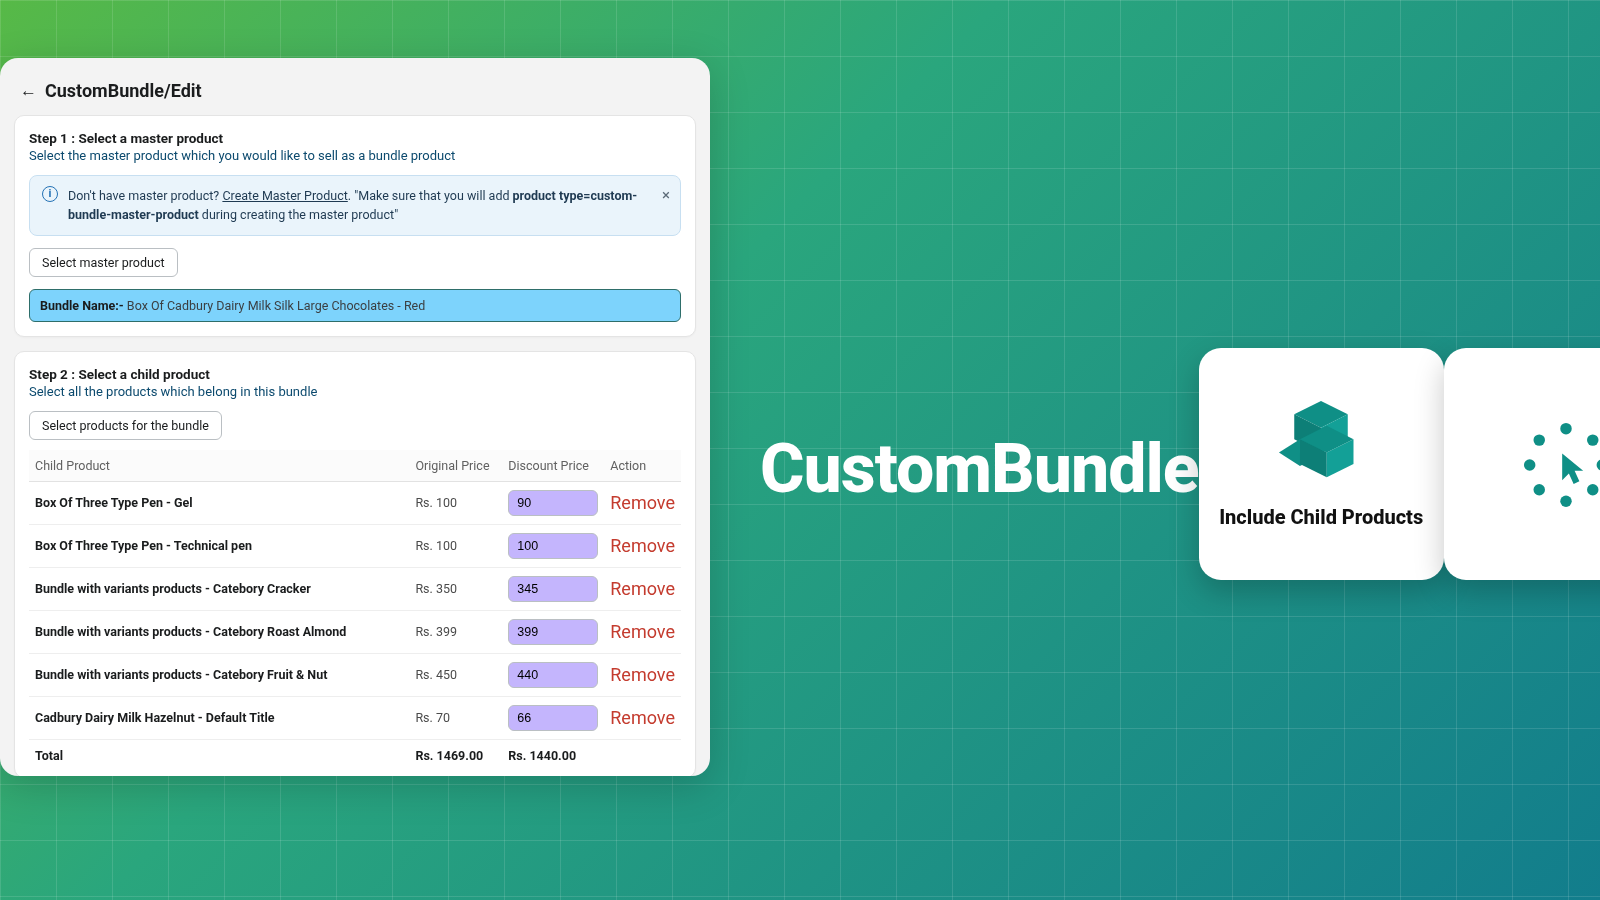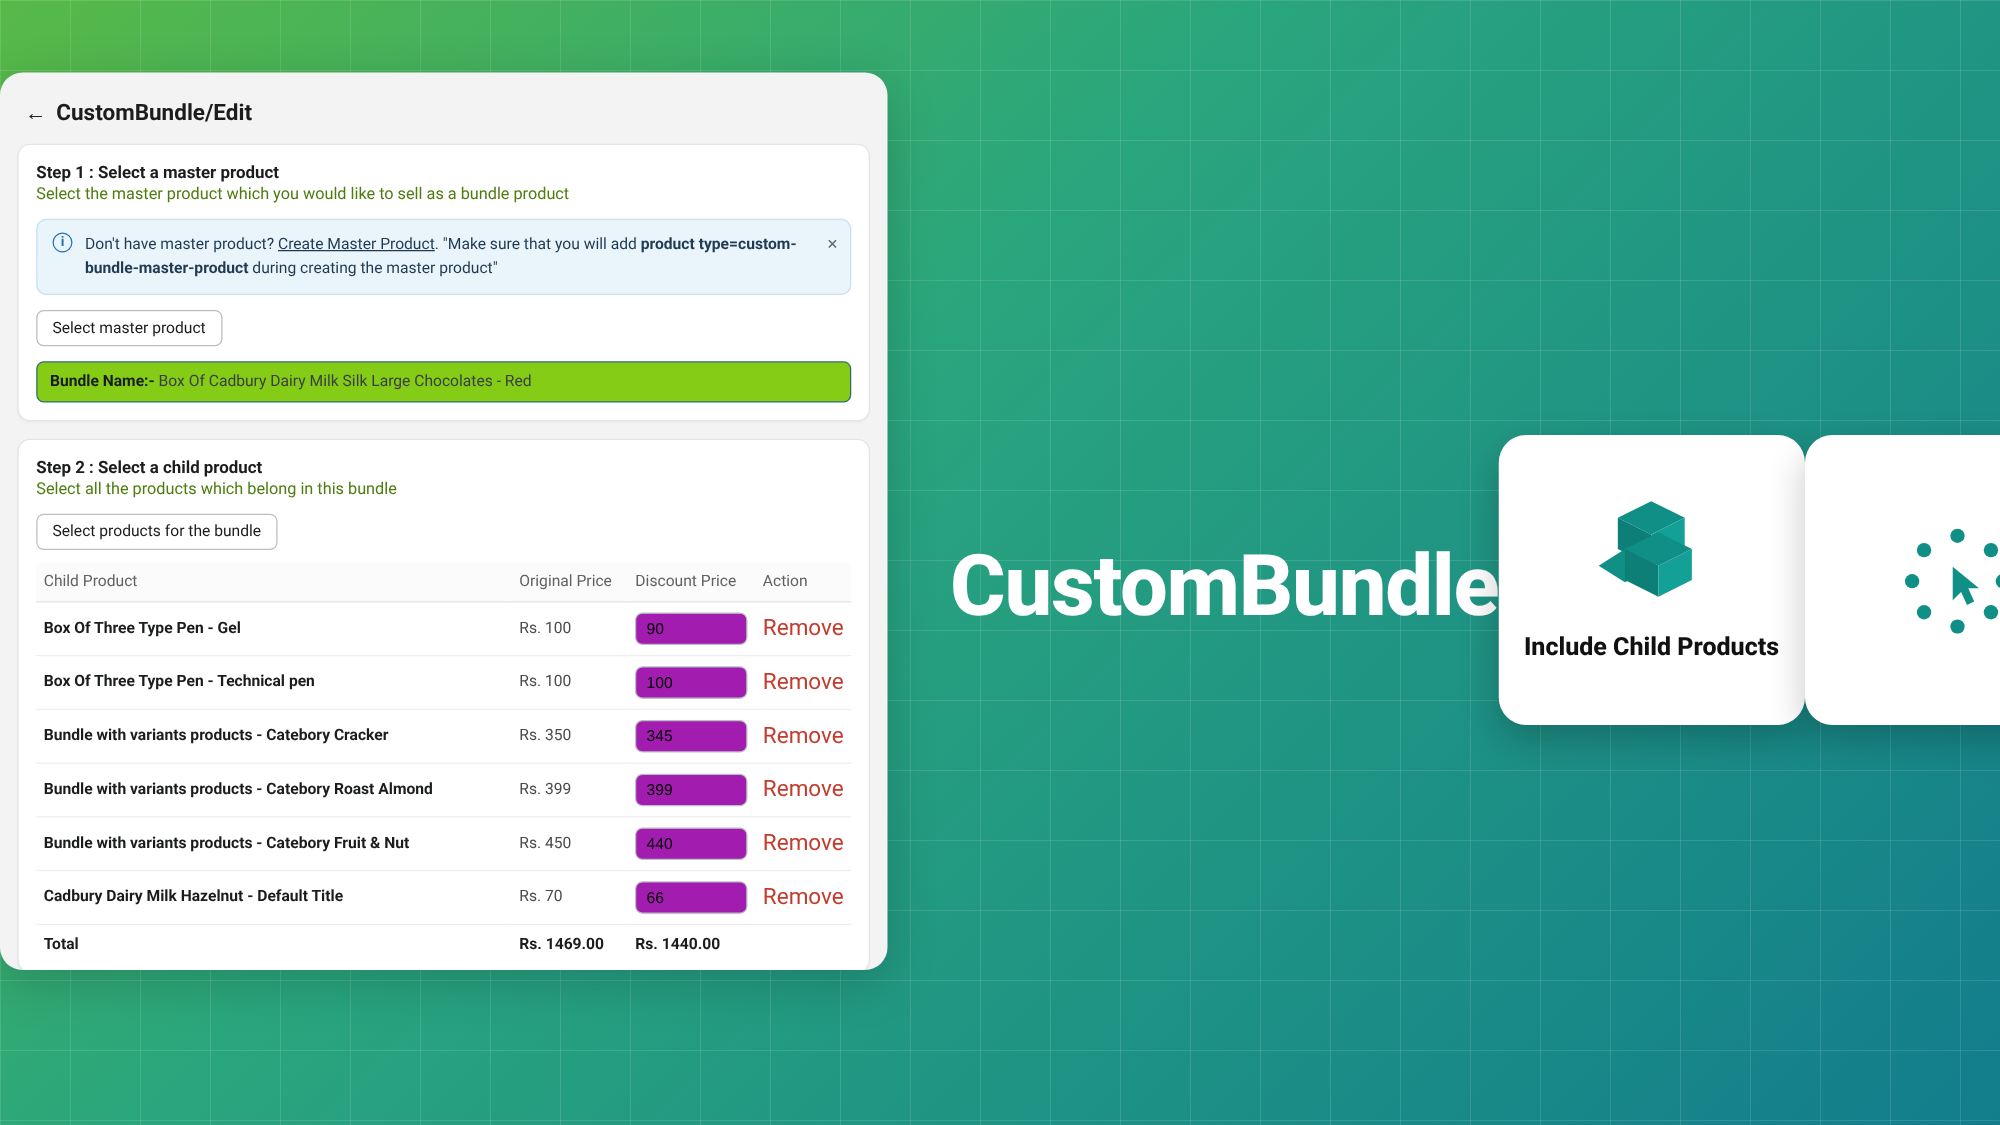--- a/index.html
+++ b/index.html
@@ -35,21 +35,21 @@
   .crumb-title { font-size: 18px; font-weight: 700; color: #1a1c1d; }
   .card {
     background: #fff;
     border: 1px solid #e4e4e4;
     border-radius: 10px;
     padding: 14px;
     margin-bottom: 14px;
     box-shadow: 0 1px 2px rgba(0,0,0,0.03);
   }
   .step-title { font-size: 13.5px; font-weight: 700; color: #1a1c1d; margin-bottom: 2px; }
-  .step-desc { font-size: 13px; color: #4d7c0f; margin-bottom: 12px; }
+  .step-desc { font-size: 13px; color: #0c4a6e; margin-bottom: 12px; }
   .info-banner {
     background: #eaf4fb;
     border: 1px solid #c7dff1;
     border-radius: 8px;
     padding: 10px 34px 10px 38px;
     position: relative;
     color: #1f3a52;
     font-size: 12.5px;
     line-height: 1.55;
     margin-bottom: 12px;
@@ -77,21 +77,21 @@
     color: #1a1c1d;
     cursor: pointer;
   }
   .field-row {
     border: 1px solid #2e6e6a;
     border-radius: 6px;
     padding: 8px 10px;
     font-size: 12.5px;
     color: #3b3f42;
     margin-top: 12px;
-    background: #84cc16;
+    background: #7dd3fc;
   }
   .field-row .lbl { font-weight: 700; color: #1a1c1d; }
   
   table.products { width: 100%; border-collapse: collapse; margin-top: 10px; font-size: 12.5px; }
   table.products th {
     text-align: left; font-weight: 400; color: #616161;
     padding: 8px 6px; border-bottom: 1px solid #e2e2e2;
     background: #fbfbfb;
   }
   table.products td {
@@ -100,21 +100,21 @@
     vertical-align: middle;
   }
   table.products tr:last-child td { border-bottom: none; }
   .col-name { width: 400px; font-weight: 700; color: #1a1c1d; }
   .col-orig { width: 95px; color: #4b4b4b; }
   .col-disc { width: 100px; }
   .col-act { width: 60px; }
   .price-input {
     width: 90px; padding: 5px 8px;
     border: 1px solid #babfc3; border-radius: 6px;
-    font-size: 12.5px; background: #a21caf;
+    font-size: 12.5px; background: #c4b5fd;
   }
   .remove-link { color: #c43b2e; font-size: 18px; cursor: pointer; }
   .total-row td { font-weight: 700; color: #1a1c1d; padding-top: 12px; }
   
   .promo {
     position: absolute;
     left: 760px; top: 14px;
     width: 840px; height: 900px;
     display: flex; flex-direction: row; align-items: center;
   }

